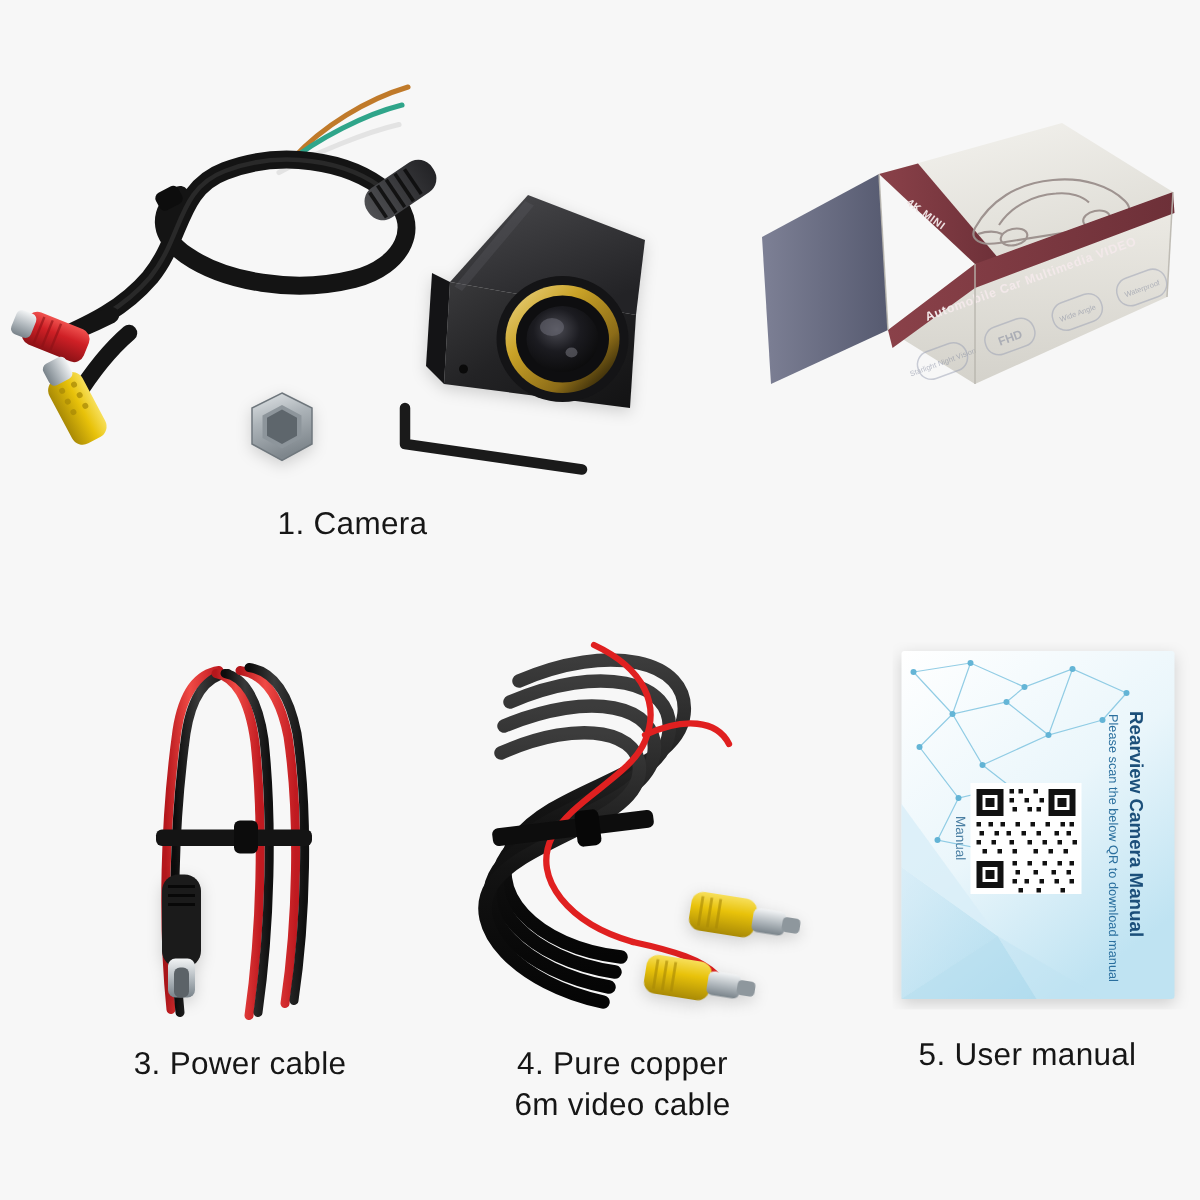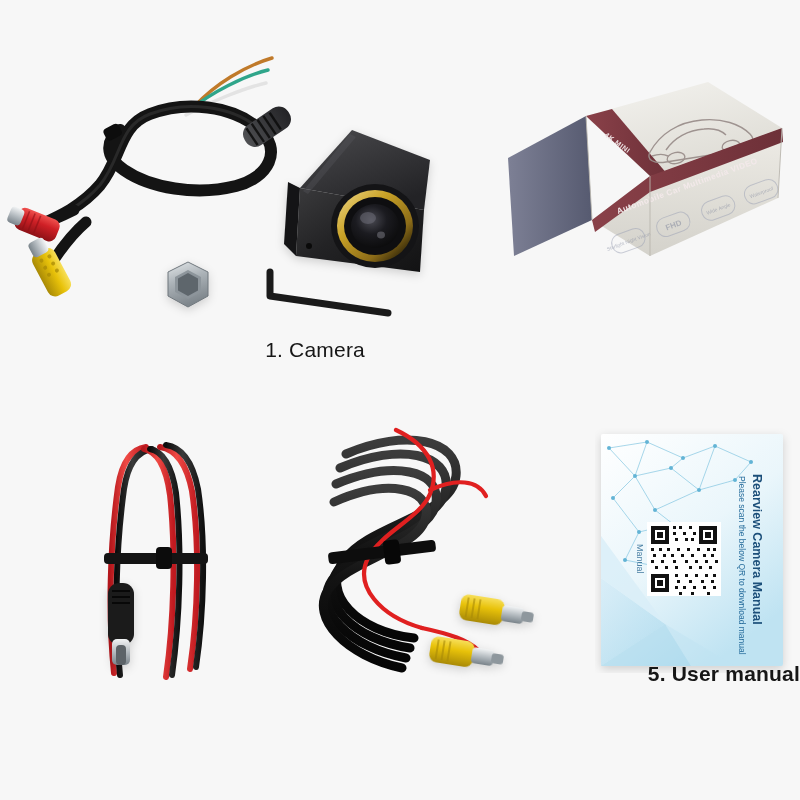--- a/index.html
+++ b/index.html
@@ -16,21 +16,21 @@
   }
   .stage {
     position: absolute;
     inset: 0;
   }
   .item {
     position: absolute;
   }
   .caption {
     position: absolute;
-    text-align: right;
+    text-align: center;
     color: #161616;
     font-size: 21px;
     line-height: 27px;
     letter-spacing: 0.2px;
     white-space: pre-line;
   }
 
   
   .shadow-soft { filter: drop-shadow(0 3px 5px rgba(0,0,0,0.16)); }
 
@@ -46,21 +46,21 @@
   
   #video-cable-group { left: 310px; top: 420px; width: 240px; height: 260px; }
 
   
   #user-manual-group { left: 595px; top: 428px; width: 200px; height: 245px; }
 
   .cap1 { left: 105px; top: 336px; width: 260px; }
   .cap2 { left: 510px; top: 336px; width: 270px; }
   .cap3 { left: 50px;  top: 696px; width: 220px; }
   .cap4 { left: 290px; top: 696px; width: 250px; }
-  .cap5 { left: 570px; top: 660px; width: 230px; font-weight: bold; }
+  .cap5 { left: 570px; top: 690px; width: 230px; }
 </style>
 </head>
 <body>
 
 <div class="stage">
 
   <div class="item" id="camera-group">
     <svg width="470" height="320" viewBox="0 0 470 320">
       <defs>
         <linearGradient id="camBody" x1="0" y1="0" x2="1" y2="1">
@@ -311,20 +311,21 @@
         <g stroke="#000" stroke-width="2" opacity="0.7">
           <line x1="42" y1="166" x2="60" y2="166"></line>
           <line x1="42" y1="172" x2="60" y2="172"></line>
           <line x1="42" y1="178" x2="60" y2="178"></line>
         </g>
         <rect x="42" y="214" width="18" height="26" rx="5" fill="url(#metalBarrel)"></rect>
         <rect x="46" y="220" width="10" height="20" rx="4" fill="#5c6368"></rect>
       </g>
     </svg>
   </div>
+  <div class="caption cap3">3. Power cable</div>
 
   <div class="item" id="video-cable-group">
     <svg width="240" height="260" viewBox="0 0 240 260">
       <defs>
         <linearGradient id="vidCable" x1="0" y1="0" x2="0" y2="1">
           <stop offset="0%" stop-color="#3c3c3c"></stop>
           <stop offset="50%" stop-color="#131313"></stop>
           <stop offset="100%" stop-color="#050505"></stop>
         </linearGradient>
       </defs>
@@ -363,20 +364,22 @@
         <g stroke="#a98a06" stroke-width="1.8" opacity="0.65">
           <line x1="127" y1="223" x2="127" y2="243"></line>
           <line x1="133" y1="223" x2="133" y2="243"></line>
           <line x1="139" y1="223" x2="139" y2="243"></line>
         </g>
         <rect x="162" y="225" width="22" height="16" rx="4" fill="url(#metalBarrel)"></rect>
         <rect x="182" y="228" width="12" height="10" rx="3" fill="#8e979d"></rect>
       </g>
     </svg>
   </div>
+  <div class="caption cap4">4. Pure copper
+6m video cable</div>
 
   <div class="item" id="user-manual-group">
     <svg width="200" height="245" viewBox="0 0 200 245">
       <defs>
         <linearGradient id="manualBg" x1="0" y1="0" x2="0.6" y2="1">
           <stop offset="0%" stop-color="#ffffff"></stop>
           <stop offset="55%" stop-color="#eaf6fb"></stop>
           <stop offset="100%" stop-color="#bfe3f2"></stop>
         </linearGradient>
         <linearGradient id="facet1" x1="0" y1="0" x2="1" y2="1">

